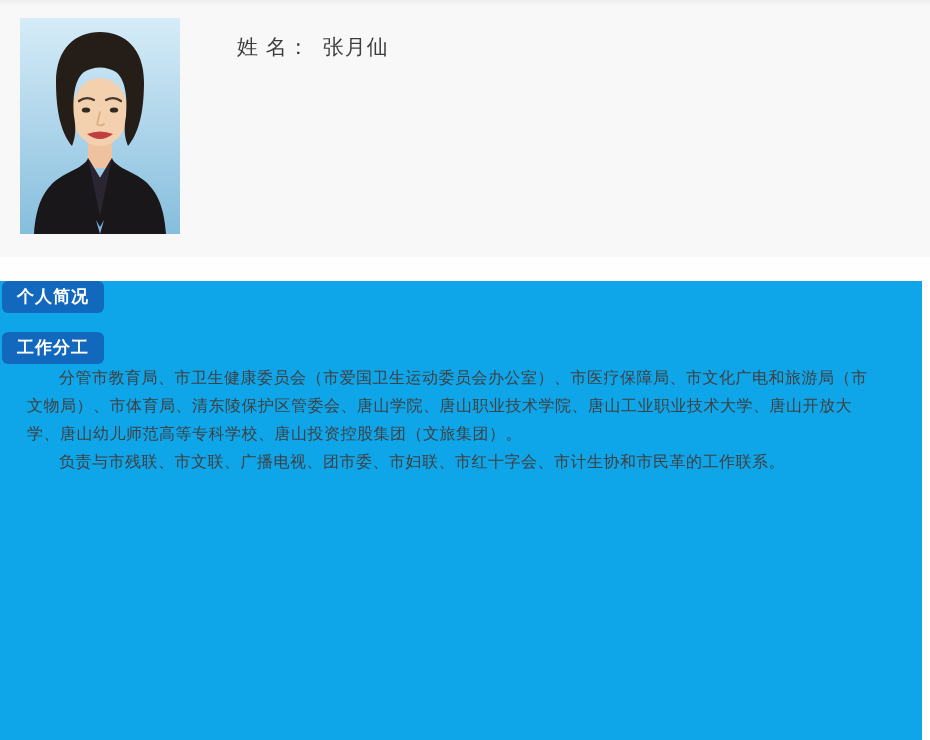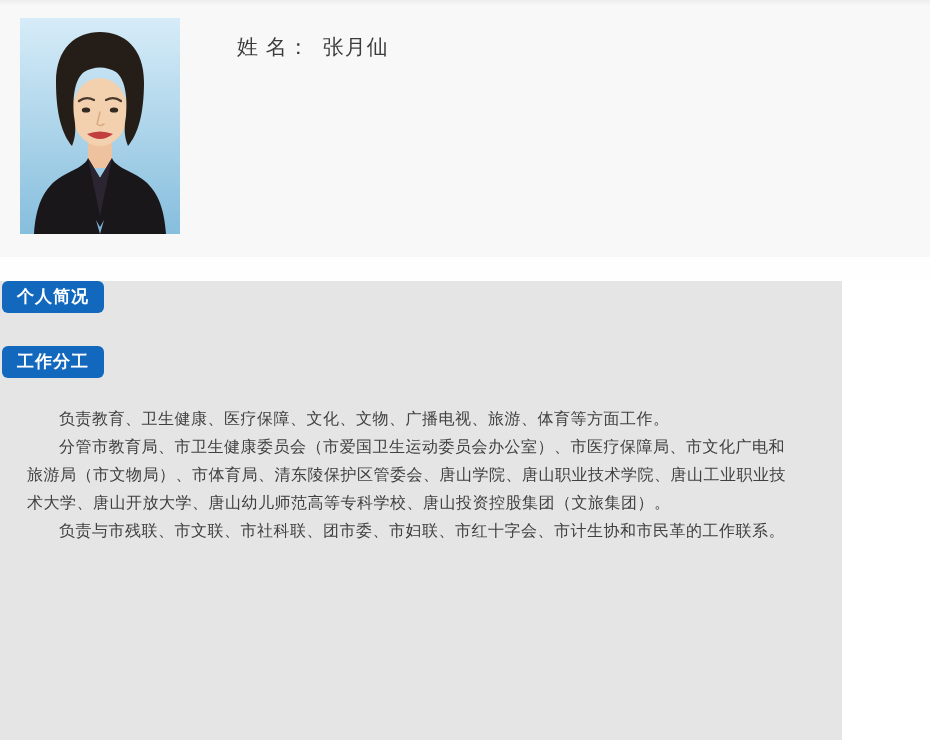--- a/index.html
+++ b/index.html
@@ -17,29 +17,29 @@
     overflow:hidden;background:#cfe7f5;
   }
   .photo-frame svg{display:block;}
   .id-group{position:absolute;top:33px;font-size:21px;color:#3c3c3c;white-space:nowrap;}
   .id-group .lbl{letter-spacing:1px;}
   .id-group .val{margin-left:13px;letter-spacing:1px;}
   .group-name{left:237px;}
   .group-title{left:543px;}
   .white-gap{width:930px;height:24px;background:#fefefe;}
   .content-panel{
-    position:relative;width:842px;height:459px;background:#e5e5e5;
+    position:relative;width:922px;height:459px;background:#0ea5e9;
   }
   .badge{
     display:inline-block;margin-left:2px;
     background:var(--badge-bg,#1268bd);color:#ffffff;
     font-size:17px;font-weight:bold;letter-spacing:1px;
     height:32px;line-height:32px;padding:0 15px;border-radius:6px;
   }
-  .badge.second{margin-top:33px;text-align:right;}
+  .badge.second{margin-top:19px;text-align:right;}
   p.para{
     margin:0 42px 0 20px;
     font-size:16px;line-height:28px;color:#404040;
     text-indent:2em;letter-spacing:0.5px;
   }
   p.profile-para{margin-top:31px;}
   .work-block p.para{margin-left:27px;}
   .work-block p.first{margin-top:27px;}
 </style>
 </head>
@@ -90,18 +90,17 @@
 <div class="white-gap"></div>
 
 <div class="content-panel">
 
   <div>
     <span class="badge">个人简况</span>
   </div>
 
   <div class="work-block">
     <span class="badge second">工作分工</span>
-    <p class="para first">负责教育、卫生健康、医疗保障、文化、文物、广播电视、旅游、体育等方面工作。</p>
     <p class="para">分管市教育局、市卫生健康委员会（市爱国卫生运动委员会办公室）、市医疗保障局、市文化广电和旅游局（市文物局）、市体育局、清东陵保护区管委会、唐山学院、唐山职业技术学院、唐山工业职业技术大学、唐山开放大学、唐山幼儿师范高等专科学校、唐山投资控股集团（文旅集团）。</p>
-    <p class="para">负责与市残联、市文联、市社科联、团市委、市妇联、市红十字会、市计生协和市民革的工作联系。</p>
+    <p class="para">负责与市残联、市文联、广播电视、团市委、市妇联、市红十字会、市计生协和市民革的工作联系。</p>
   </div>
 
 </div>
 
 </body></html>

